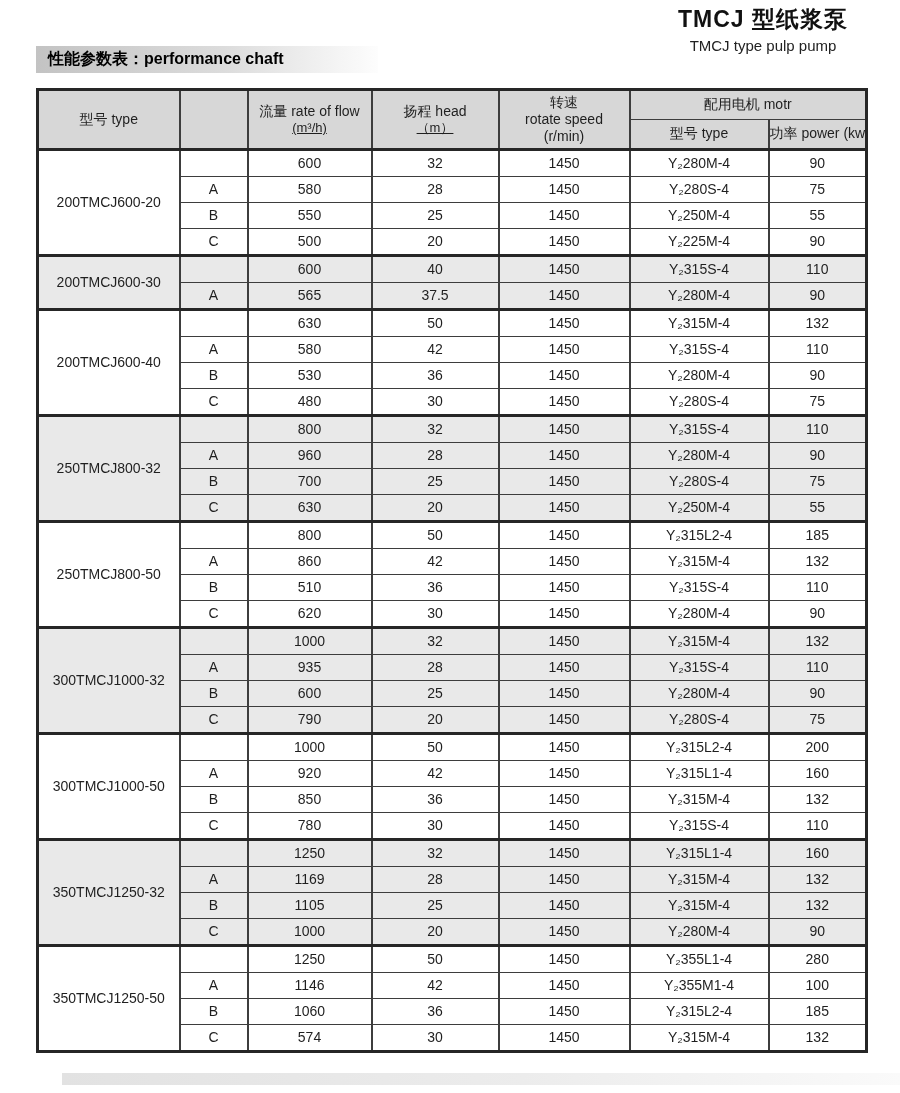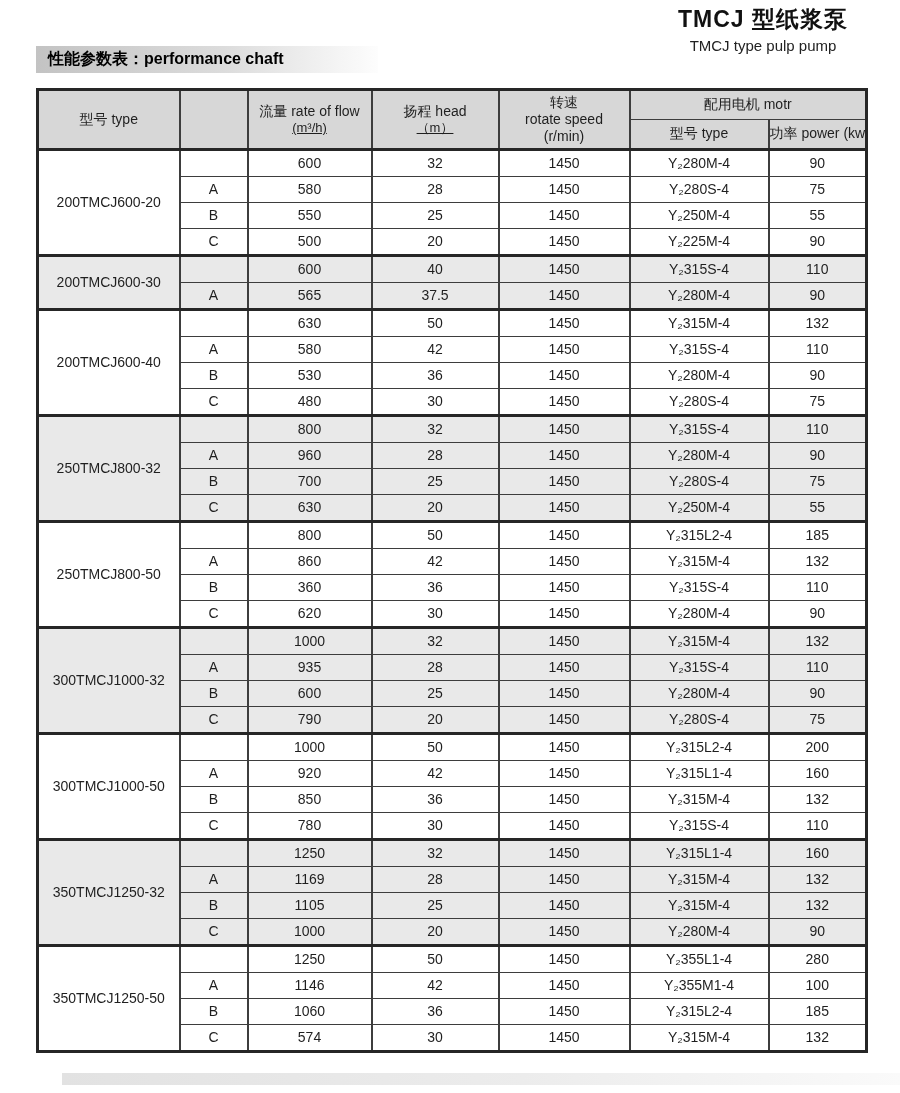--- a/index.html
+++ b/index.html
@@ -233,21 +233,21 @@
       <tr>
         <td>A</td>
         <td>860</td>
         <td>42</td>
         <td>1450</td>
         <td>Y₂315M-4</td>
         <td>132</td>
       </tr>
       <tr>
         <td>B</td>
-        <td>360</td>
+        <td>510</td>
         <td>36</td>
         <td>1450</td>
         <td>Y₂315S-4</td>
         <td>110</td>
       </tr>
       <tr>
         <td>C</td>
         <td>620</td>
         <td>30</td>
         <td>1450</td>

